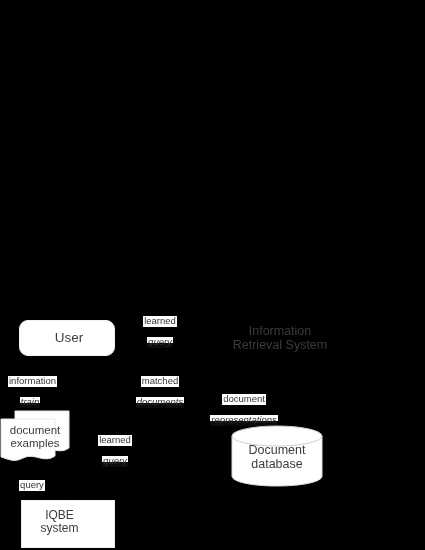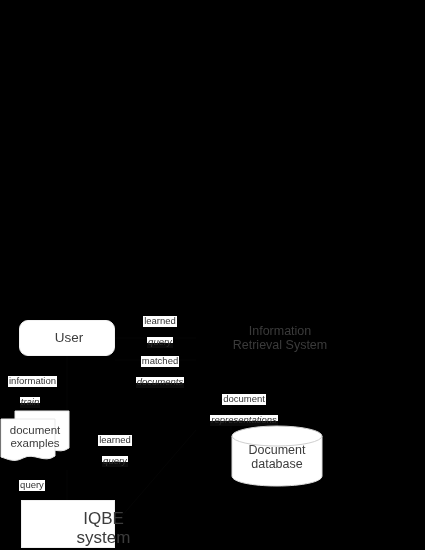--- a/index.html
+++ b/index.html
@@ -56,23 +56,22 @@
     position: absolute;
     left: 21px; top: 500px;
     width: 94px; height: 48px;
     background: #ffffff;
     border: 1px solid #efefef;
     box-sizing: border-box;
   }
   .iqbe-label {
     left: 21px; top: 509px;
     width: 77px;
-    font-size: 17px;
-    color: #3c3c3c;
-    padding-left: 44px;
+    font-size: 12px;
+    color: #3c3c3c;
   }
 
   
   .docs-wrap {
     position: absolute;
     left: 0px; top: 410px;
     width: 78px; height: 60px;
   }
   .doc-shape {
     position: absolute;
@@ -124,21 +123,21 @@
     margin-left: 8px;
   }
   
   .edge-label .chip.row2 {
     background: linear-gradient(to bottom, #ffffff 0%, #ffffff 52%, #0b0b0b 52%, #0b0b0b 100%);
     color: #2e2e2e;
     font-style: italic;
   }
 
   .lbl-learned-query-top  { left: 133px; top: 306px; width: 46px; }
-  .lbl-matched-docs       { left: 127px; top: 346px; width: 58px; }
+  .lbl-matched-docs       { left: 127px; top: 366px; width: 58px; }
   .lbl-doc-reps           { left: 196px; top: 384px; width: 88px; }
   .lbl-info-need          { left: 0px;   top: 366px; width: 52px; }
   .lbl-learned-query-mid  { left: 88px;  top: 425px; width: 46px; }
   .lbl-train              { left: 8px;   top: 470px; width: 40px; }
 
   
   .connector { stroke: #050505; fill: none; }
 </style>
 </head>
 <body>

